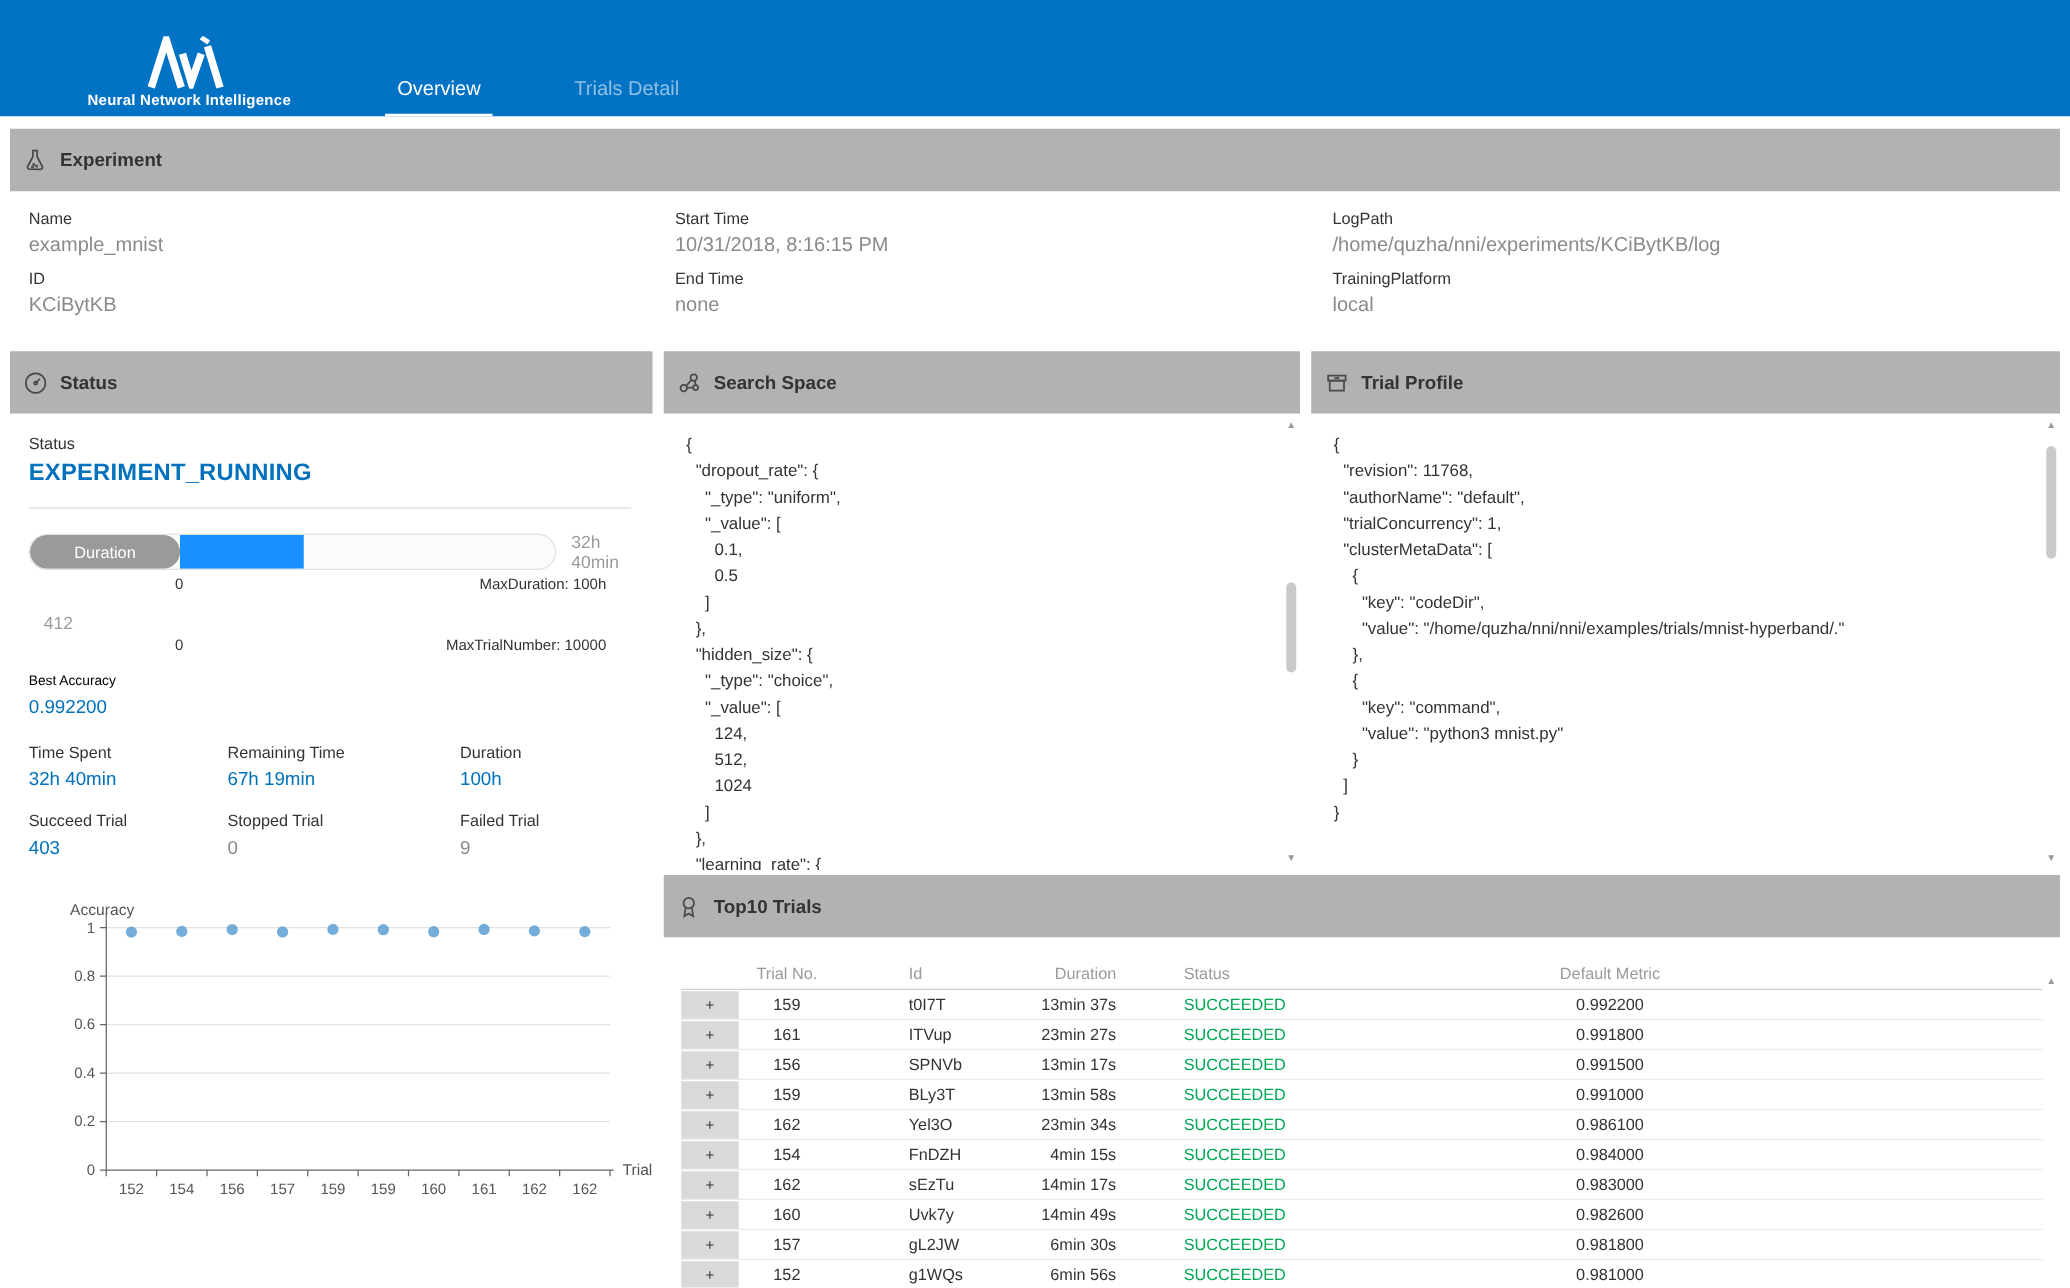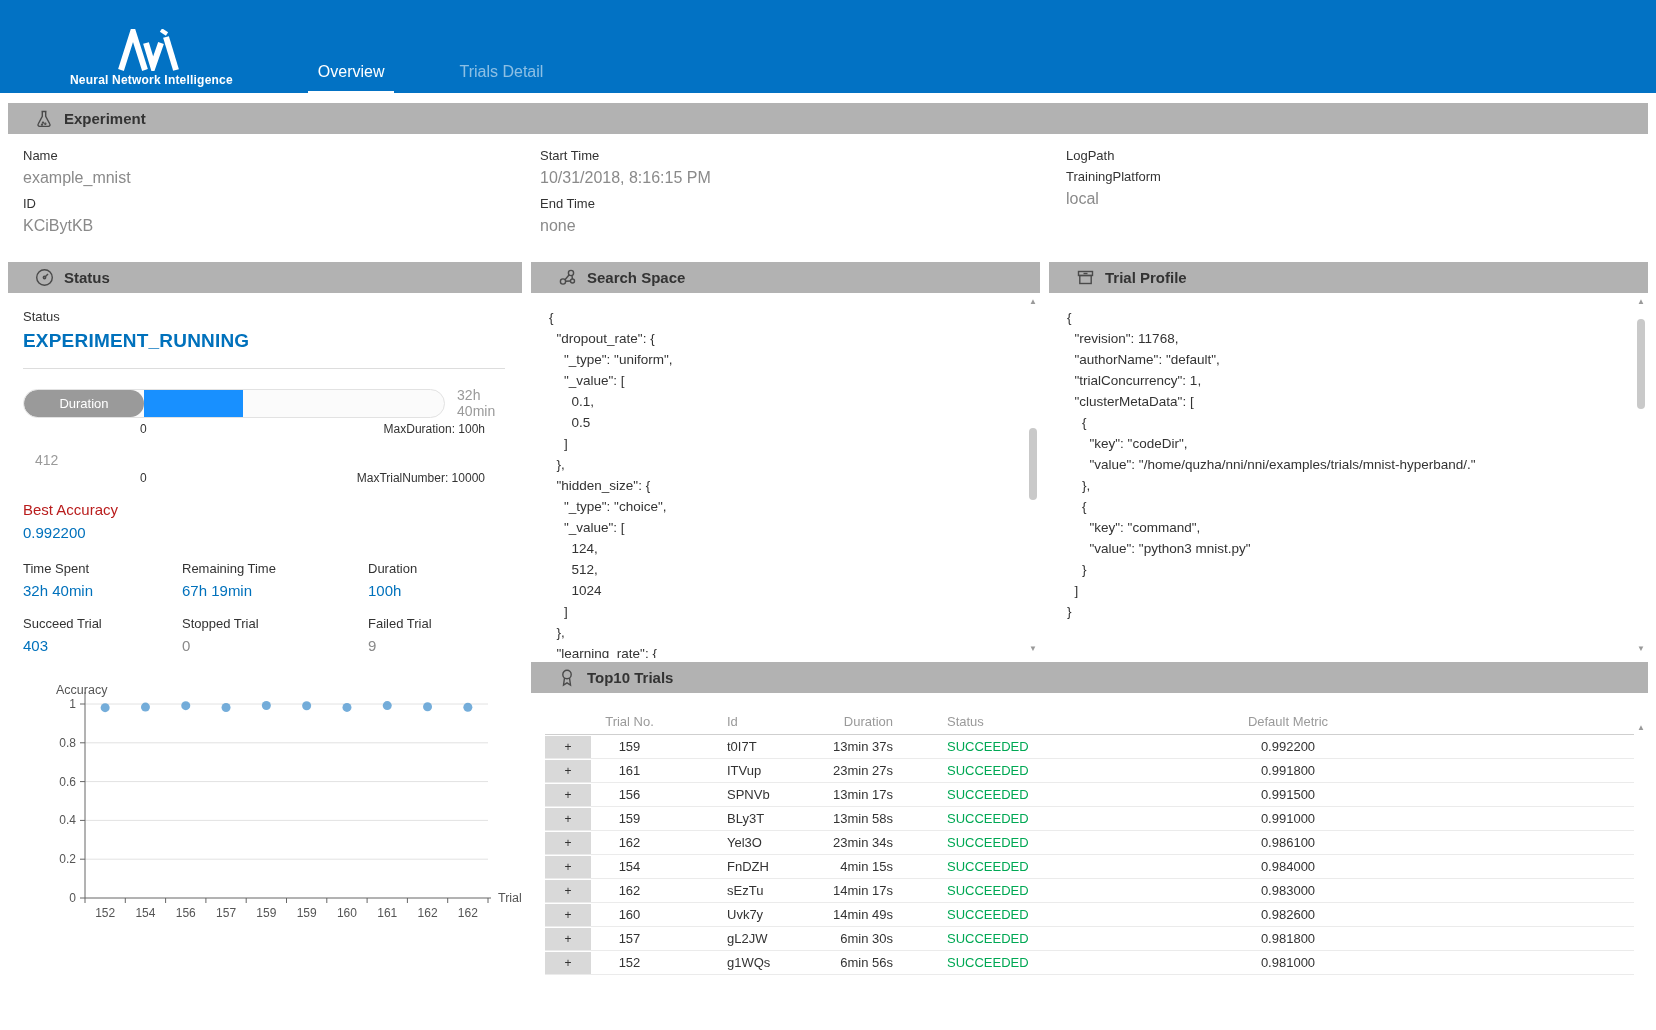--- a/index.html
+++ b/index.html
@@ -11,21 +11,21 @@
   }
   
   .topbar{ height:93px; background:var(--topbar); display:flex; align-items:flex-end; }
   .brand{ margin-left:70px; margin-bottom:6px; display:flex; flex-direction:column; align-items:center; }
   .brand svg{ display:block; }
   .brand-name{ color:#fff; font-size:12px; font-weight:bold; margin-top:2px; letter-spacing:.2px; }
   .navtabs{ display:flex; margin-left:75px; margin-bottom:0; }
   .navtab{ font-size:16px; padding:0 10px 12px; margin-right:55px; cursor:pointer; color:rgba(255,255,255,.55); }
   .navtab.active{ color:#fff; border-bottom:2px solid #fff; padding-bottom:10px; }
   
-  .sec-head{ height:31px; background:var(--header-bg); display:flex; align-items:center; padding-left:26px; }
+  .sec-head{ height:50px; background:var(--header-bg); display:flex; align-items:center; padding-left:10px; }
   .sec-head .ico{ width:20px; height:20px; margin-right:10px; display:flex; align-items:center; justify-content:center; }
   .sec-head .ttl{ font-size:15px; font-weight:bold; color:#333; }
   svg.lineicon{ stroke:#4a4a4a; fill:none; stroke-width:1.4; }
   
   .exp-wrap{ margin:10px 8px 0; }
   .exp-grid{ display:grid; grid-template-columns:517px 526px 1fr; padding:14px 0 14px 15px; }
   .fld-label{ font-size:13px; color:#333; margin-bottom:6px; }
   .fld-value{ font-size:16px; color:var(--gray); margin-bottom:9px; }
   
   .row3{ display:flex; gap:9px; margin:4px 8px 0; }
@@ -41,21 +41,21 @@
   .st-hr{ border:none; border-top:1px solid #ddd; width:482px; margin:16px 0 18px; }
   .bar-row{ display:flex; align-items:center; }
   .pill{ position:relative; width:425px; height:29px; border:1px solid #e2e2e2; border-radius:15px; background:#fbfbfb; overflow:hidden; }
   .pill-label{ position:absolute; left:0; top:0; bottom:0; width:120px; background:#9a9a9a; border-radius:15px;
     color:#fff; font-size:13px; display:flex; align-items:center; justify-content:center; z-index:2; }
   .pill-fill{ position:absolute; left:120px; top:0; bottom:0; background:var(--fill); z-index:1; }
   .bar-value{ font-size:14px; color:#9a9a9a; margin-left:12px; }
   .bar-under{ position:relative; width:462px; height:16px; font-size:12px; color:#333; margin:3px 0 14px; }
   .bar-under .u0{ position:absolute; left:117px; top:0; }
   .bar-under .umax{ position:absolute; right:0; top:0; }
-  .best-label{ font-size:15px; color:#b91c1c; margin-top:4px; }
+  .best-label{ font-size:11px; color:#000000; margin-top:4px; }
   .best-value{ font-size:15px; color:var(--accent); margin-top:6px; }
   .stats-grid{ display:grid; grid-template-columns:159px 186px auto; row-gap:0; margin-top:20px; }
   .stat-cell{ margin-bottom:17px; }
   .stat-l{ font-size:13px; color:#333; margin-bottom:6px; }
   .stat-v{ font-size:15px; }
   .stat-v.hl{ color:var(--accent); } .stat-v.gr{ color:var(--gray); }
   
   .jsonpre{ margin:14px 0 0 18px; font-family:"Liberation Sans", sans-serif; font-size:13.5px; line-height:21px;
     color:#333; white-space:pre; }
   
@@ -116,20 +116,21 @@
       <div class="fld-value">KCiBytKB</div>
     </div>
     <div>
       <div class="fld-label">Start Time</div>
       <div class="fld-value">10/31/2018, 8:16:15 PM</div>
       <div class="fld-label">End Time</div>
       <div class="fld-value">none</div>
     </div>
     <div>
       <div class="fld-label">LogPath</div>
+      <div class="fld-value">/home/quzha/nni/experiments/KCiBytKB/log</div>
       <div class="fld-label">TrainingPlatform</div>
       <div class="fld-value">local</div>
     </div>
   </div>
 </div>
 
 <div class="row3">
 
   <div class="panel p-status">
     <div class="sec-head">

